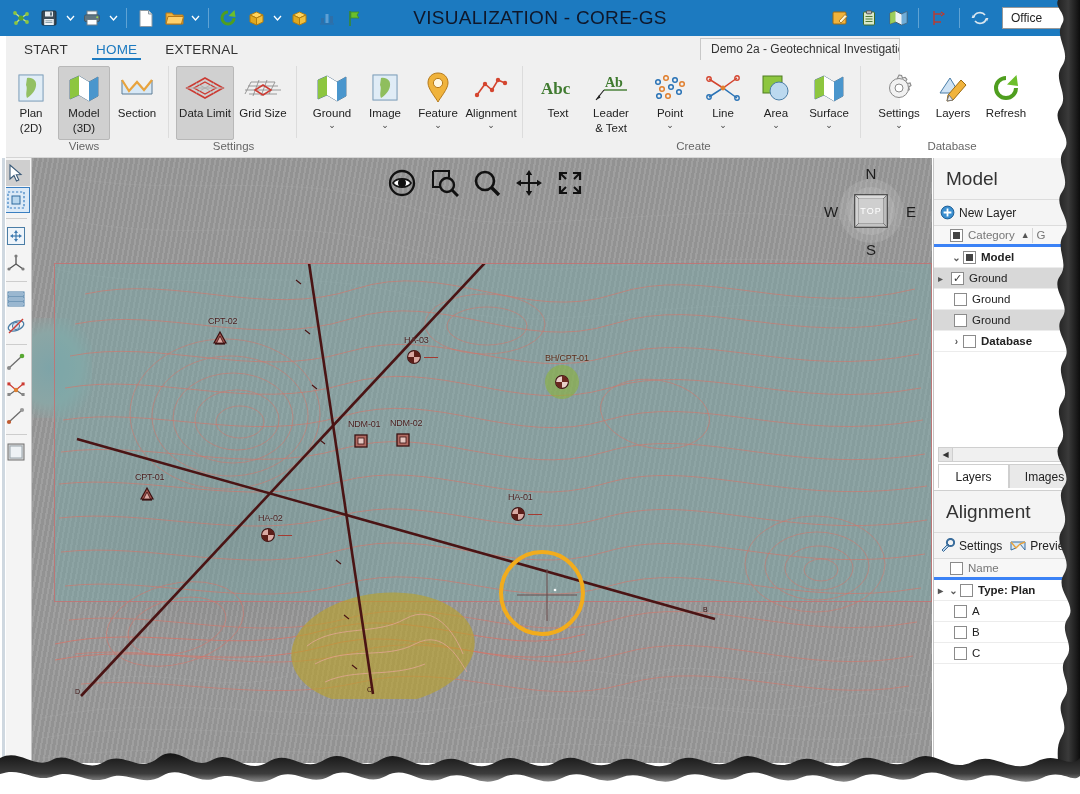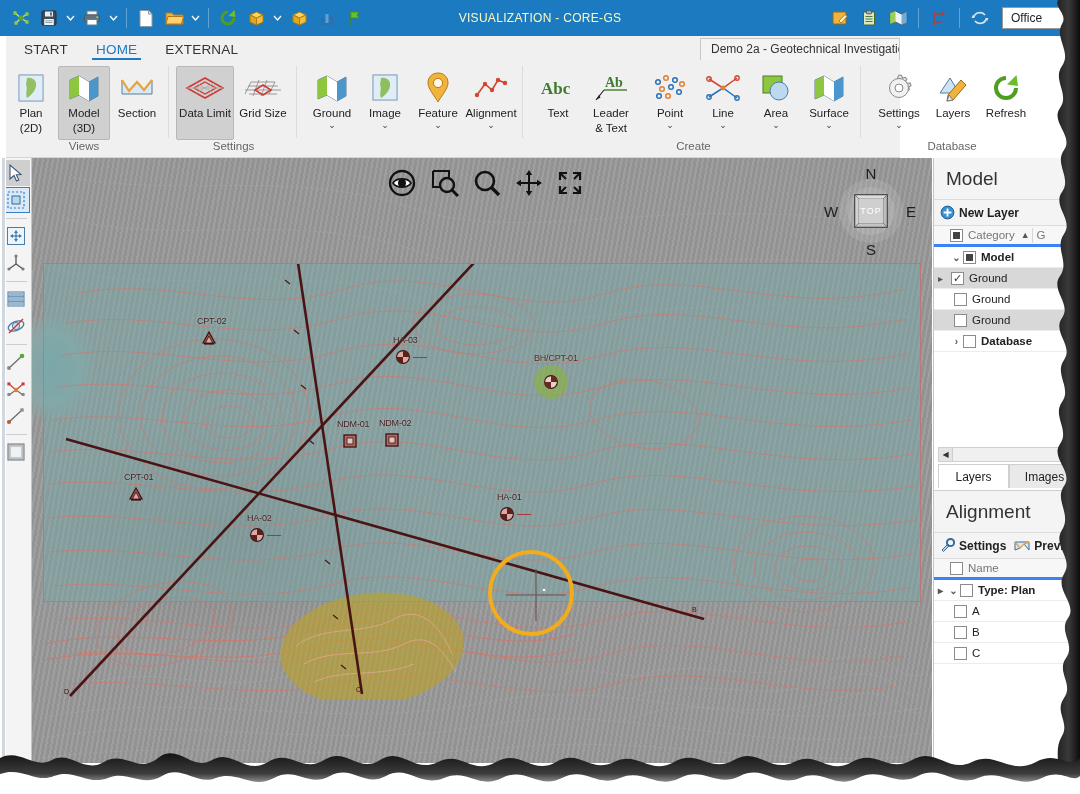--- a/index.html
+++ b/index.html
@@ -19,21 +19,21 @@
   }
   .qat { display:flex; align-items:center; padding-left:8px; gap:2px; height:36px;}
   .qat-btn {
     width:26px; height:26px; display:flex; align-items:center; justify-content:center;
     cursor:pointer; position:relative;
   }
   .qat-chev { width:13px; height:26px; display:flex;align-items:center;justify-content:center; cursor:pointer;}
   .qat-sep { width:1px; height:20px; background:#5fa3d4; margin:0 4px; }
   .title-text {
     position:absolute; left:0; right:0; text-align:center;
-    color:#fef9c3; font-size:12px; letter-spacing:0.3px;
+    color:#0f172a; font-size:19px; letter-spacing:0.3px;
     pointer-events:none;
   }
   .title-right { position:absolute; right:0; top:0; height:36px; display:flex; align-items:center; gap:3px; padding-right:8px;}
   .office-box {
     background:#fff; border:1px solid #999; height:22px; min-width:70px;
     display:flex; align-items:center; padding:0 8px; font-size:12px; color:#222;
     margin-left:6px;
   }
 
   
@@ -102,21 +102,21 @@
       radial-gradient(ellipse 420px 260px at 72% 28%, #a3a3a3 0%, #9a9a9a 70%),
       #999999;
   }
   .contours { position:absolute; inset:0; opacity:.45;}
   .blue-pocket{
     position:absolute; left:0px; top:160px; width:60px; height:100px;
     background:radial-gradient(ellipse at 30% 50%, #7ea4a8 0%, #8ba6a5 50%, rgba(154,154,154,0) 80%);
   }
   
   .datalimit {
-    position:absolute; left:11px; top:105px; width:878px; height:339px;
+    position:absolute; left:22px; top:105px; width:878px; height:339px;
     background:rgba(120,170,170,0.45);
     border:1px solid rgba(200,110,110,0.8);
   }
   .dl-overlay { position:absolute; inset:0; }
   .sel-circle{
     position:absolute; left:444px; top:286px; width:86px; height:86px;
     border:4px solid #f2ac1c; border-radius:50%;
   }
   
   .maptools{
@@ -137,21 +137,21 @@
   .rightpanel{
     position:absolute; left:933px; top:0px; width:147px; height:605px;
     background:#ffffff; border-left:1px solid #c6c6c6;
   }
   .panel-title{
     height:42px; display:flex; align-items:center; padding-left:12px;
     font-size:19px; color:#333; background:#f4f4f4; border-bottom:1px solid #dcdcdc;
   }
   .panel-toolbar{
     height:26px; display:flex; align-items:center; gap:8px; padding-left:6px;
-    background:#f4f4f4; border-bottom:1px solid #dcdcdc; font-size:12px; color:#222;font-weight:bold;
+    background:#f4f4f4; border-bottom:1px solid #dcdcdc; font-size:12px; color:#222;
   }
   .ptb-item{ display:flex; align-items:center; gap:4px; cursor:pointer; white-space:nowrap;}
   .grid-head{
     height:21px; display:flex; align-items:center; background:#f7f7f7;
     border-bottom:3px solid #3b82f6; font-size:11.5px; color:#777;
   }
   .gcell{ display:flex; align-items:center; height:21px; }
   .tree-row{
     height:21px; display:flex; align-items:center; font-size:11.5px; color:#222;
     border-bottom:1px solid #ececec;

